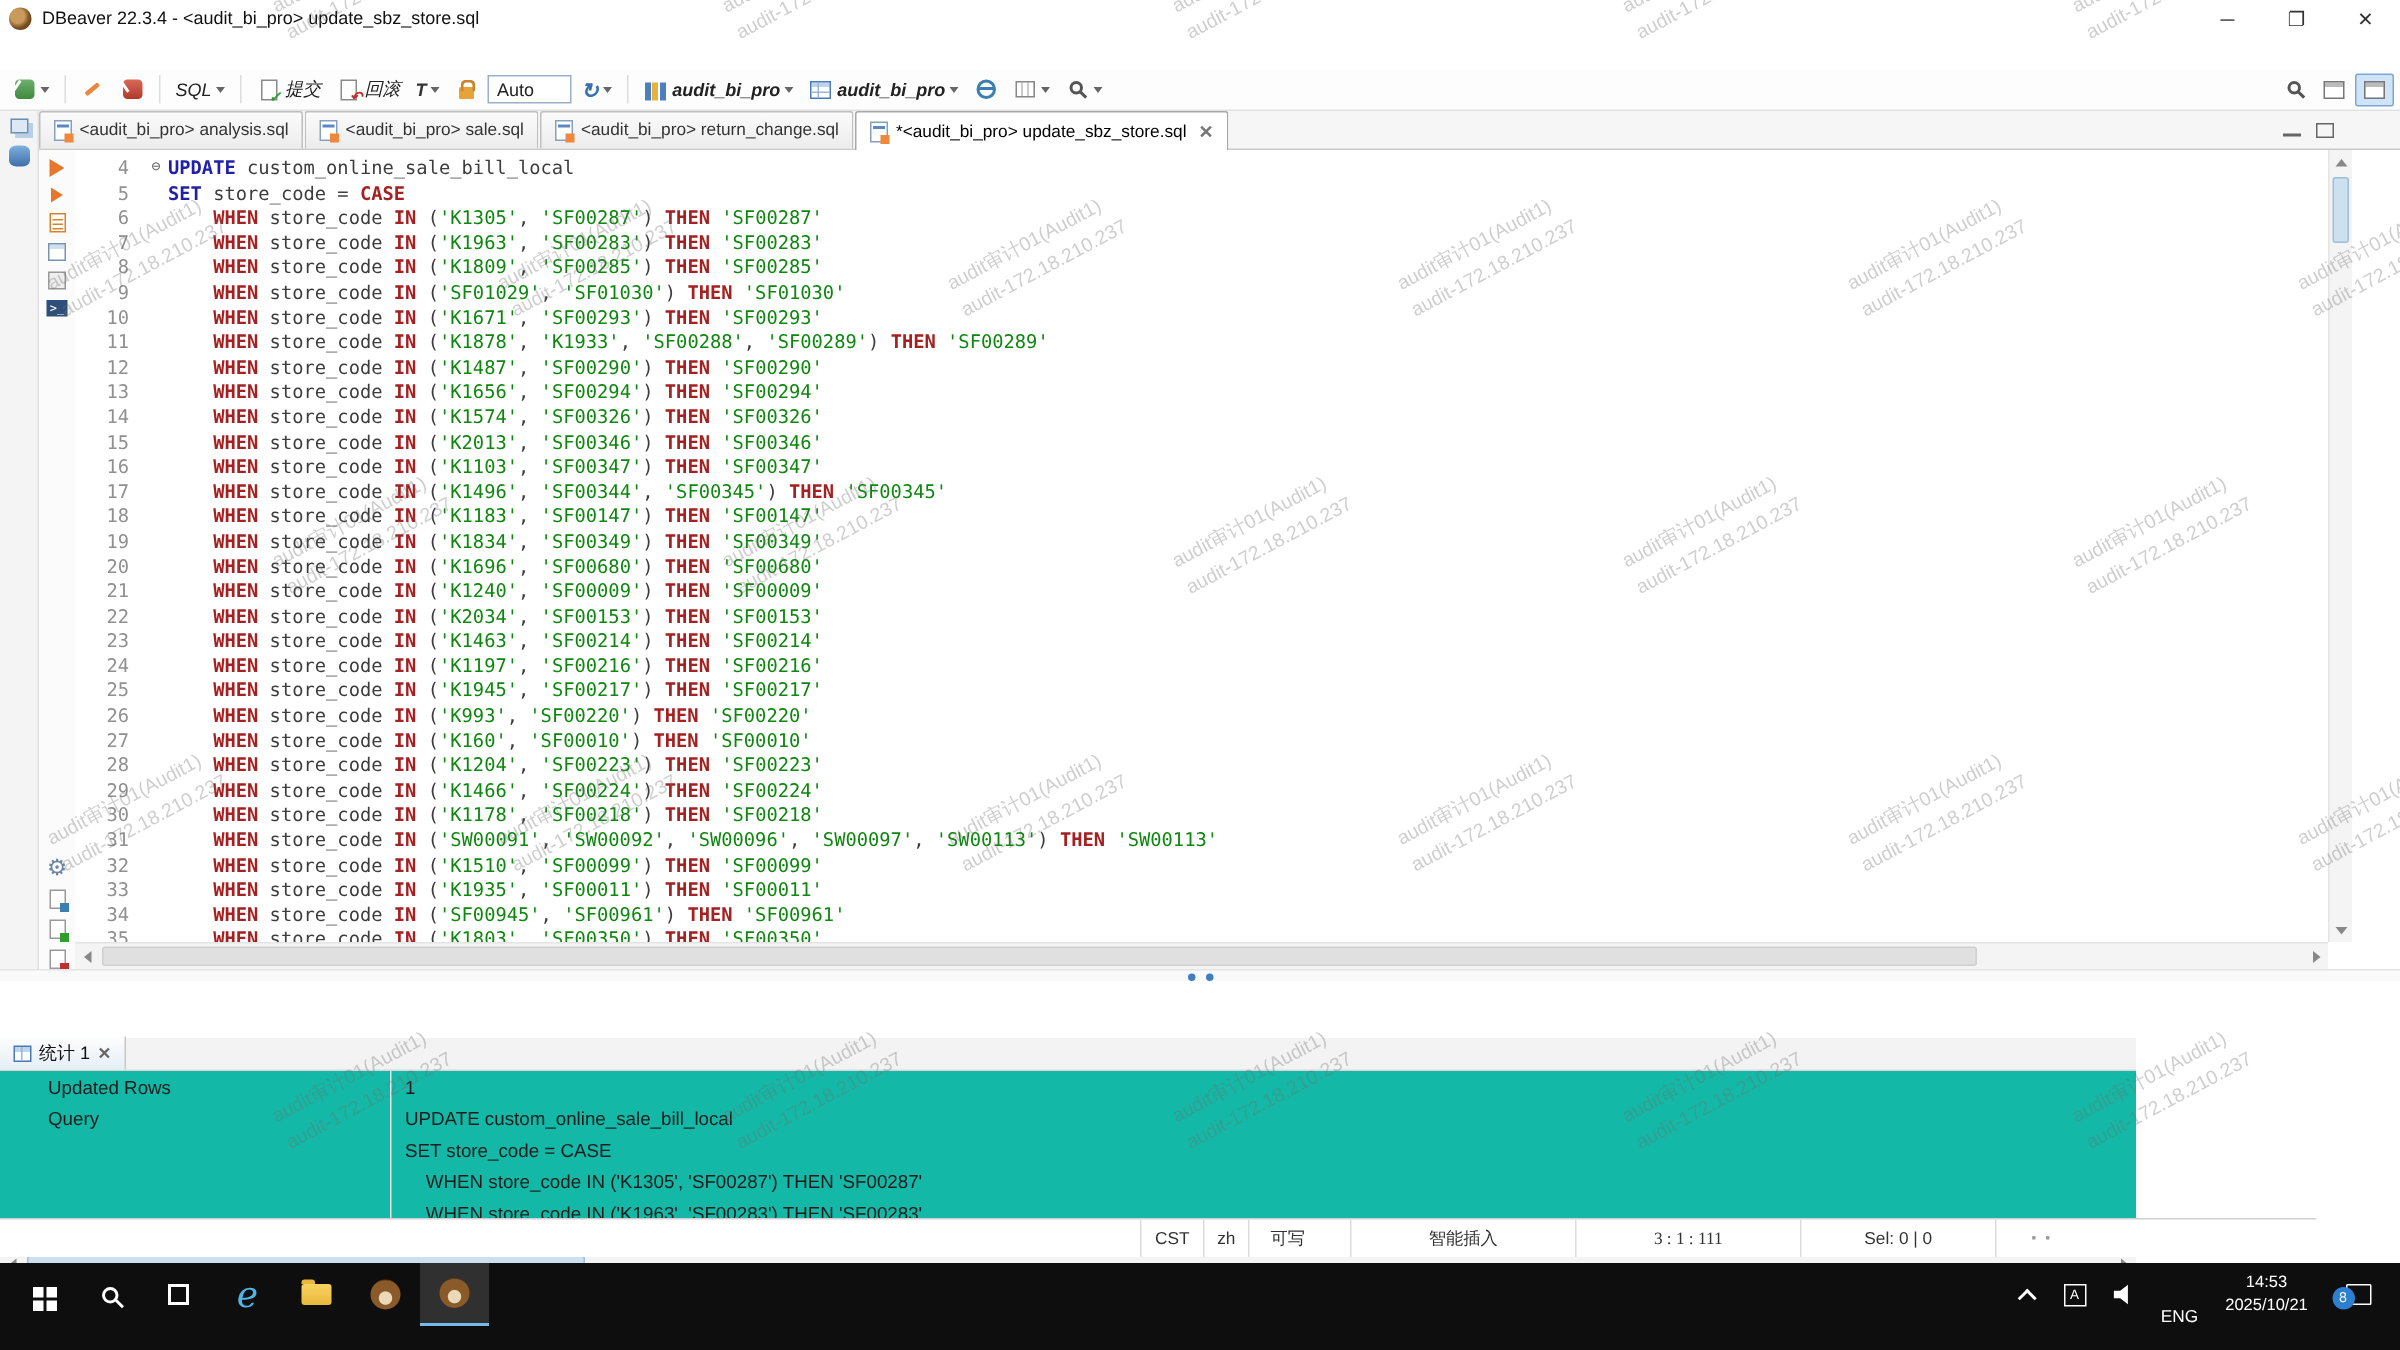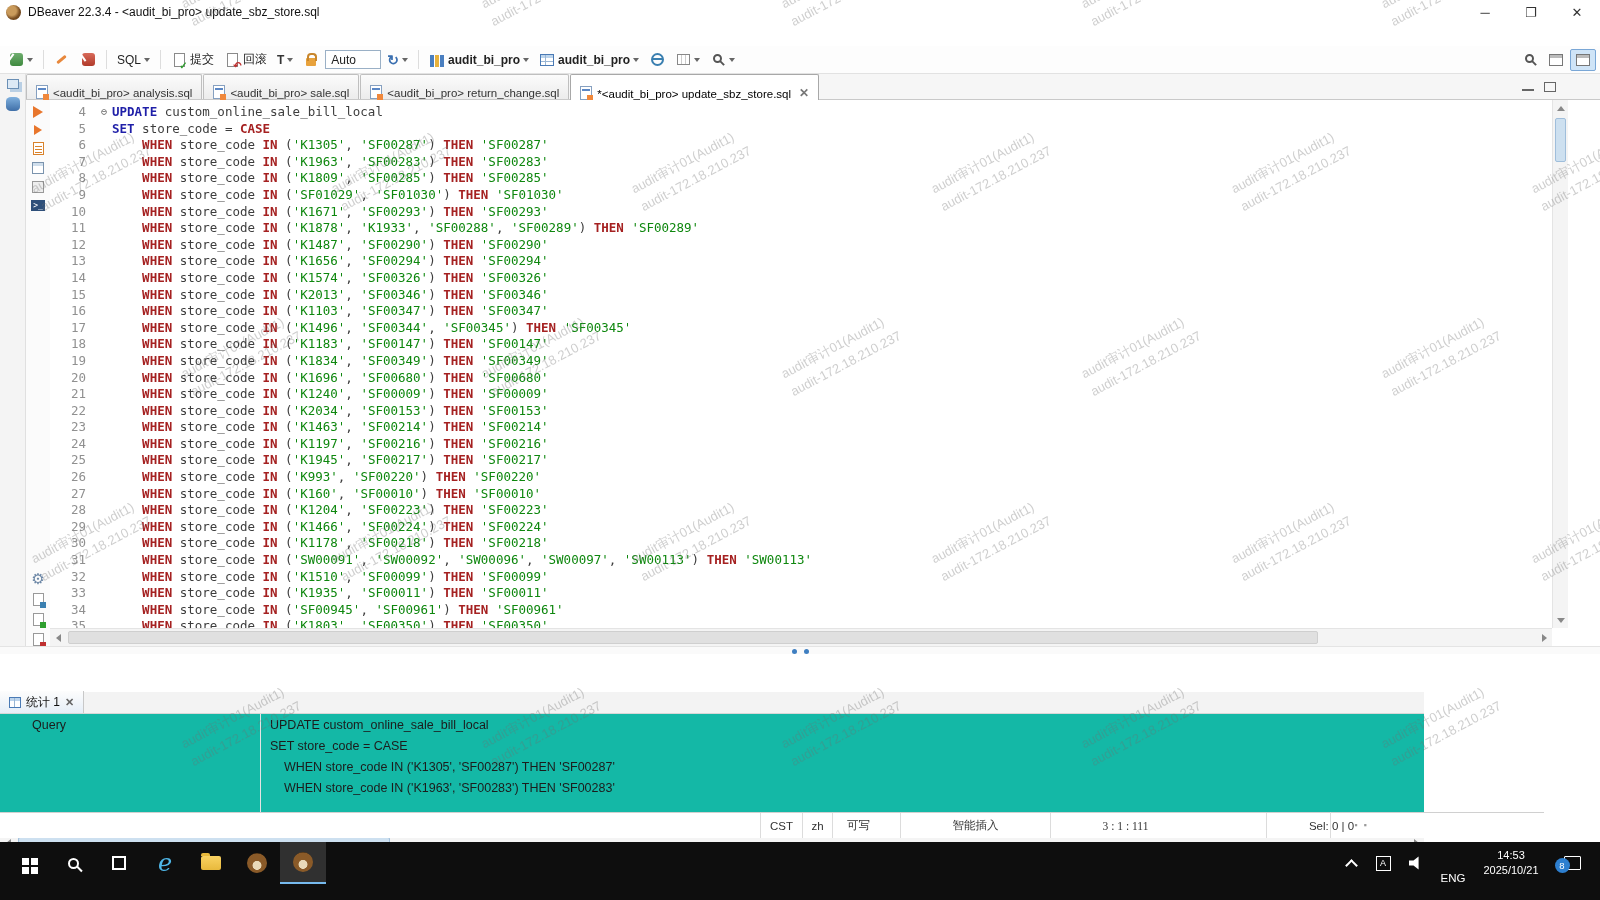--- a/index.html
+++ b/index.html
@@ -18,21 +18,21 @@
   font-size:13px;color:#333;}
 
 
 .menubar{position:absolute;top:24px;left:0;width:1600px;height:22px;background:#fff;
   display:flex;align-items:center;padding-left:4px;}
 .menu-item{font-size:12px;color:#222;padding:2px 8px;white-space:nowrap;}
 
 
 .toolbar{position:absolute;top:46px;left:0;width:1600px;height:28px;background:#fdfdfd;
   border-bottom:1px solid #e2e2e2;display:flex;align-items:center;padding:0 4px;gap:2px;}
-.tbtn{display:flex;align-items:center;gap:3px;padding:2px 4px;border-radius:2px;font-size:12px;color:#222;}
+.tbtn{display:flex;align-items:center;gap:3px;padding:2px 4px;border-radius:2px;font-size:12px;color:#222;font-style:italic;}
 .tbtn.bold{font-weight:bold;}
 .tsep{width:1px;height:19px;background:#ddd;margin:0 4px;flex:none;}
 .caret{width:0;height:0;border-left:3.5px solid transparent;border-right:3.5px solid transparent;
   border-top:4px solid #666;flex:none;}
 .ic{width:16px;height:16px;position:relative;flex:none;display:flex;align-items:center;justify-content:center;}
 .ic-plug{background:linear-gradient(#6fae6f,#3f8a3f);border-radius:3px;width:13px;height:13px;}
 .ic-plug::before{content:"";position:absolute;width:2px;height:9px;background:#fff;transform:rotate(35deg);}
 .ic-pencil::before{content:"";position:absolute;left:2px;top:6px;width:11px;height:3px;background:#e8883c;
   transform:rotate(-40deg);border-radius:1px;}
 .ic-plug-red{background:linear-gradient(#d86a5a,#b03a2a);border-radius:3px;width:13px;height:13px;}
@@ -60,21 +60,21 @@
 .ic-search{width:9px;height:9px;border:2px solid #555;border-radius:50%;position:relative;margin:0 2px 2px 0;}
 .ic-search::after{content:"";position:absolute;width:6px;height:2px;background:#555;
   transform:rotate(45deg);right:-5px;bottom:-3px;}
 .ic-persp{width:14px;height:12px;border:1px solid #777;background:linear-gradient(#bbb 0 3px,#fff 3px);}
 .tbtn.active-persp{background:#cfe4f7;border:1px solid #7aa7d6;}
 .toolbar .spacer{flex:1;}
 
 
 .tabbar{position:absolute;top:74px;left:26px;width:1574px;height:26px;background:#f6f6f6;
   border-bottom:1px solid #c9c9c9;display:flex;align-items:flex-end;}
-.tab{display:flex;align-items:flex-end;gap:5px;padding:0 9px;height:25px;margin-right:1px;
+.tab{display:flex;align-items:center;gap:5px;padding:0 9px;height:25px;margin-right:1px;
   border:1px solid #bfbfbf;border-bottom:none;border-radius:2px 2px 0 0;
   background:linear-gradient(#fbfbfb,#ececec);font-size:11.5px;color:#333;white-space:nowrap;}
 .tab.active{background:#fff;color:#000;height:26px;margin-bottom:-1px;border-color:#a8a8a8;}
 .tab-label{white-space:nowrap;}
 .tab-close{color:#777;font-size:12px;font-weight:bold;margin-left:3px;}
 .sqlfile{width:12px;height:14px;background:#fff;border:1px solid #86a0c0;position:relative;flex:none;}
 .sqlfile::before{content:"";position:absolute;left:1px;top:2px;right:1px;height:2px;background:#5b87c5;}
 .sqlfile::after{content:"";position:absolute;right:-2px;bottom:-2px;width:6px;height:6px;background:#f0883c;}
 .tab-ctrls{margin-left:auto;margin-right:44px;display:flex;gap:10px;align-items:center;height:100%;}
 .tc-ic{width:12px;height:10px;border:1px solid #666;position:relative;}
@@ -159,21 +159,21 @@
 
 .statusbar{position:absolute;top:812px;left:0;width:1544px;height:26px;background:#fff;
   border-top:1px solid #d0d0d0;font-size:11.5px;color:#333;}
 .sseg{position:absolute;top:0;height:100%;display:flex;align-items:center;justify-content:center;
   border-left:1px solid #dcdcdc;white-space:nowrap;}
 .sseg0{left:760px;width:42px;}
 .sseg1{left:802px;width:30px;}
 .sseg2{left:832px;width:52px;}
 .sseg3{left:900px;width:150px;}
 .sseg4{left:1050px;width:150px;font-family:Liberation Serif, serif;}
-.sseg5{left:1266px;width:130px;text-align:center;}
+.sseg5{left:1200px;width:130px;text-align:center;}
 .sicons{position:absolute;left:1330px;top:0;height:100%;width:60px;display:flex;align-items:center;
   justify-content:center;gap:6px;border-left:1px solid #dcdcdc;color:#999;font-size:9px;}
 
 
 .taskbar{position:absolute;top:842px;left:0;width:1600px;height:58px;background:#0e0e0e;
   display:flex;align-items:center;padding:0 6px 16px 4px;z-index:60;}
 .tb-icon{width:46px;height:42px;display:flex;align-items:center;justify-content:center;flex:none;}
 .tb-icon.active-app{background:rgba(255,255,255,.14);border-bottom:2px solid #76b9ed;}
 .win-grid{width:7px;height:7px;background:#fff;box-shadow:9px 0 #fff,0 9px #fff,9px 9px #fff;margin:-4px 0 0 -4px;}
 .tb-search{width:11px;height:11px;border:2px solid #fff;border-radius:50%;position:relative;}
@@ -431,20 +431,24 @@
   <div class="results">
     <div class="res-tabbar">
       <div class="res-tab">
         <div class="grid-ic"></div>
         <span>统计 1</span>
         <span class="res-close">✕</span>
       </div>
     </div>
     <div id="rrows">
         <div class="rrow">
+          <div class="rname">Updated Rows</div>
+          <div class="rvalue">1</div>
+        </div>
+        <div class="rrow">
           <div class="rname">Query</div>
           <div class="rvalue">UPDATE custom_online_sale_bill_local</div>
         </div>
         <div class="rrow">
           <div class="rname"></div>
           <div class="rvalue">SET store_code = CASE</div>
         </div>
         <div class="rrow">
           <div class="rname"></div>
           <div class="rvalue">    WHEN store_code IN ('K1305', 'SF00287') THEN 'SF00287'</div>

